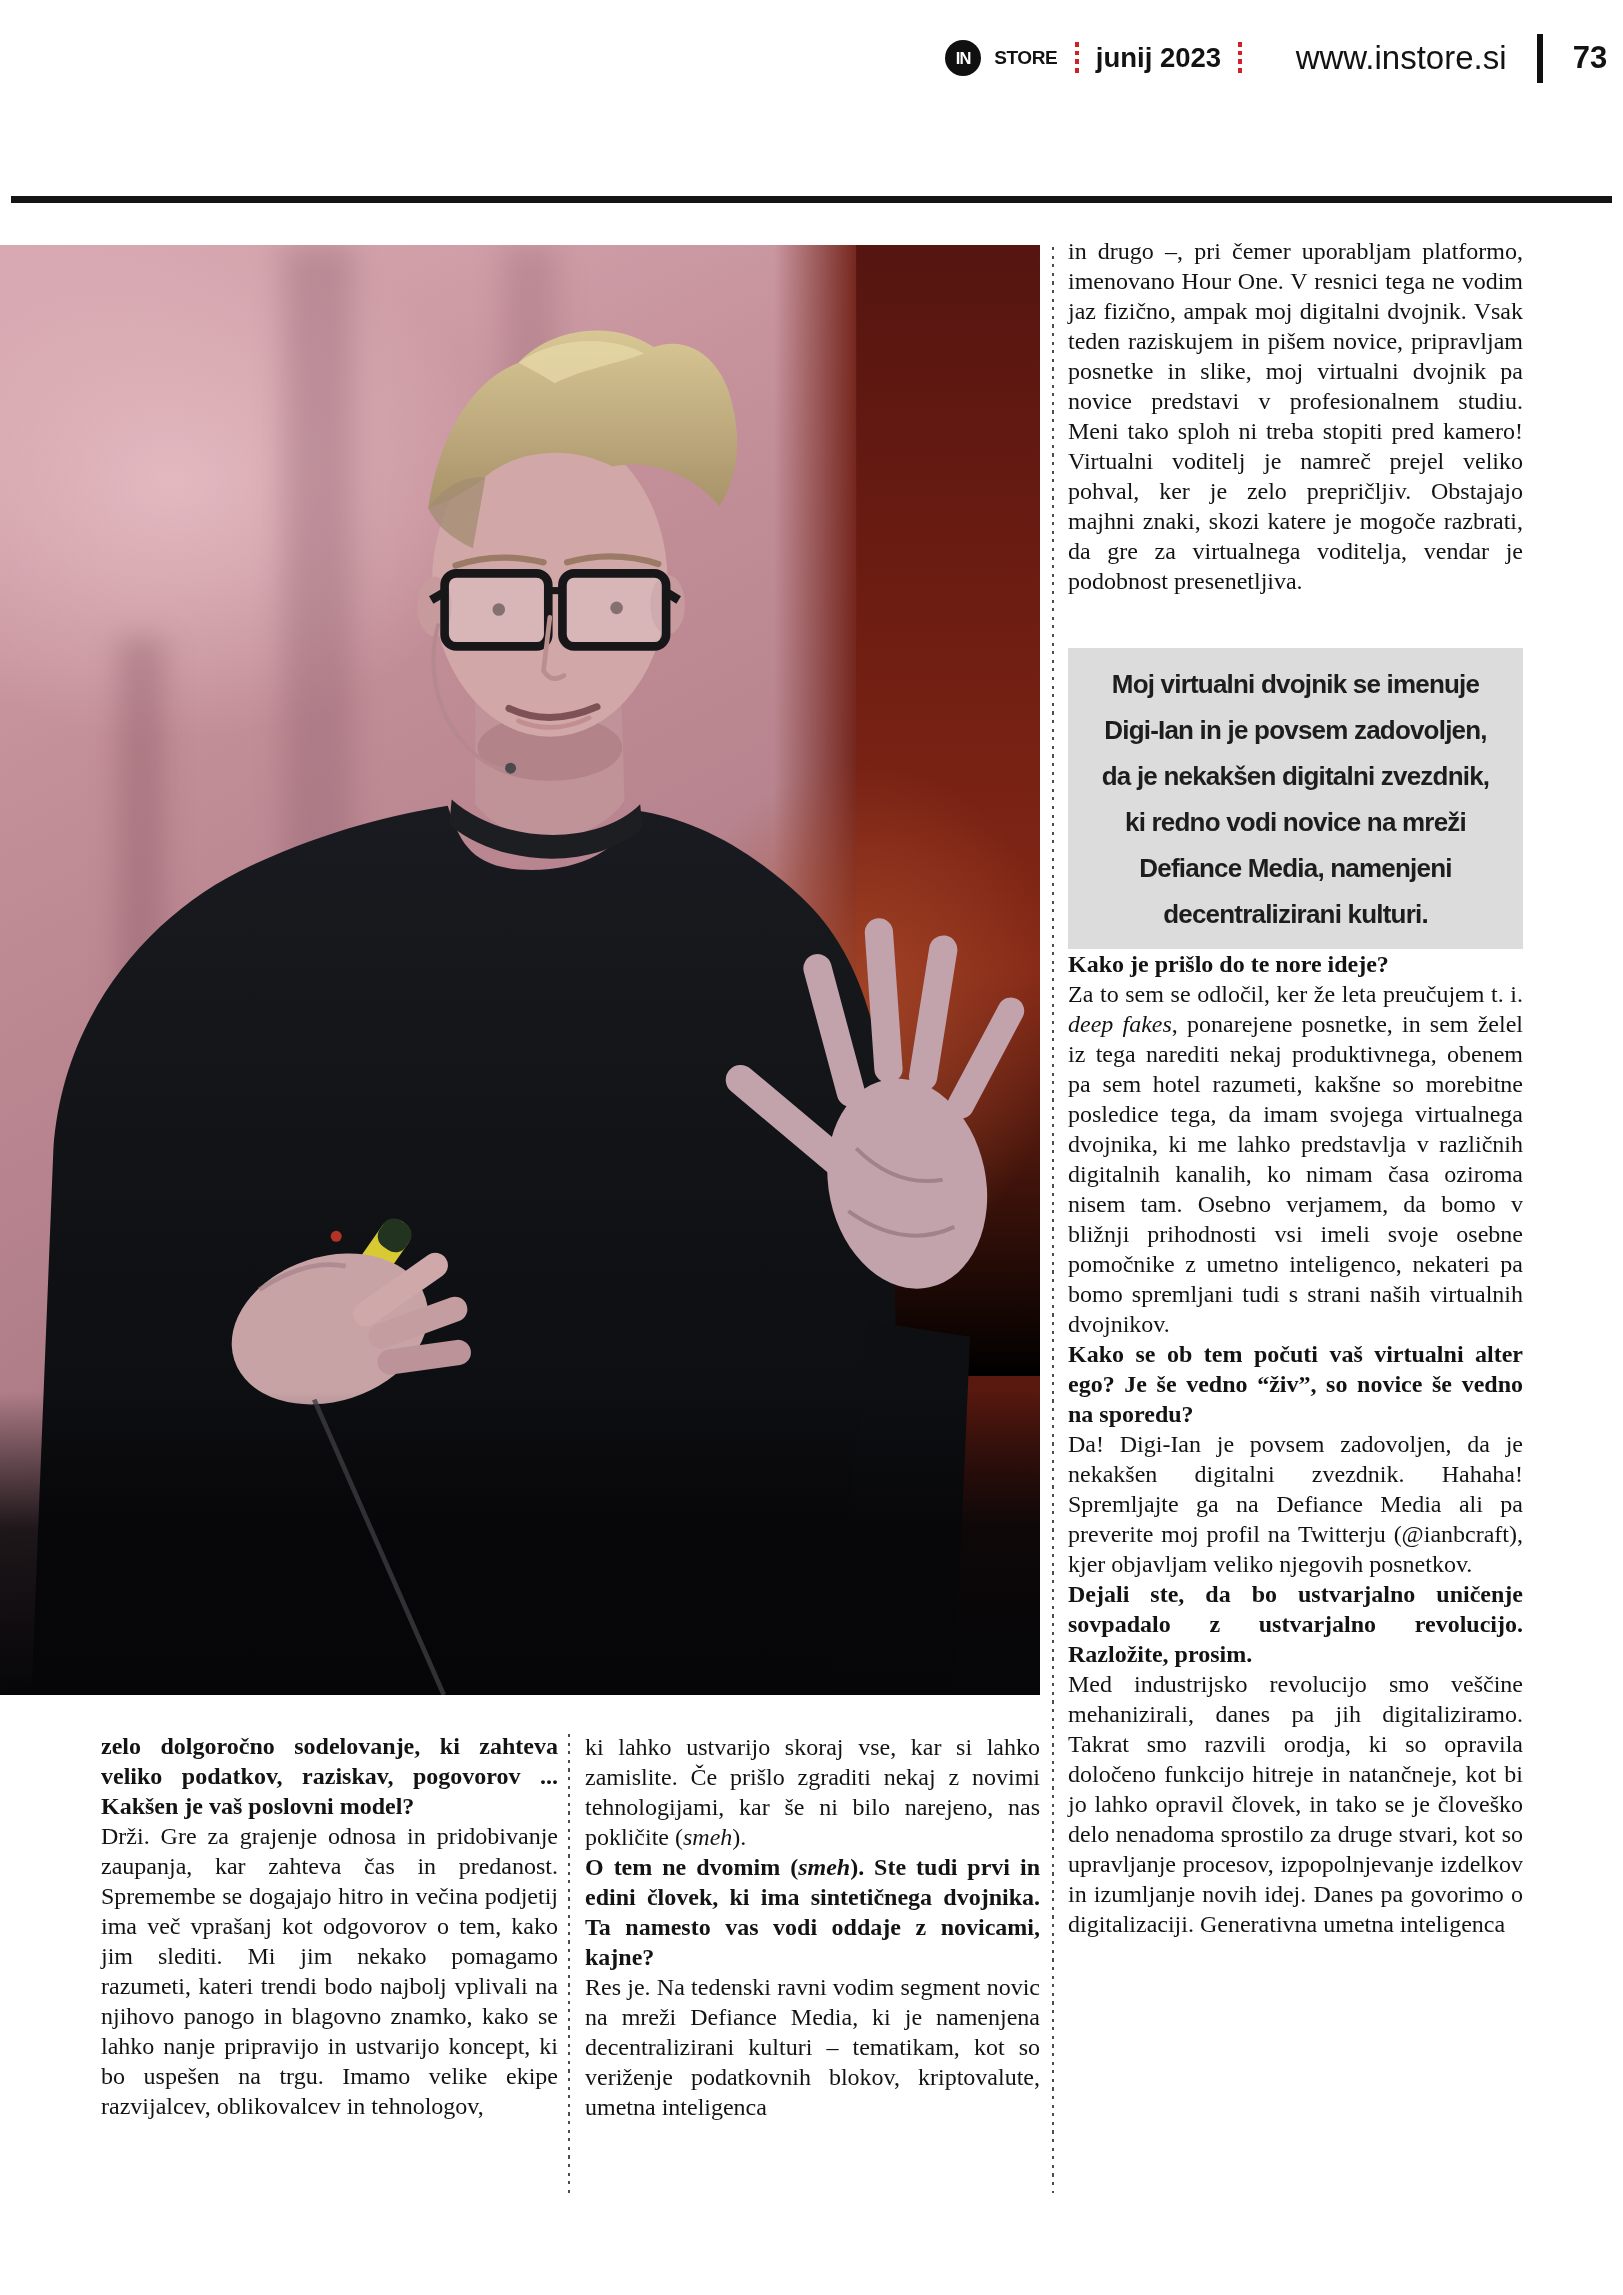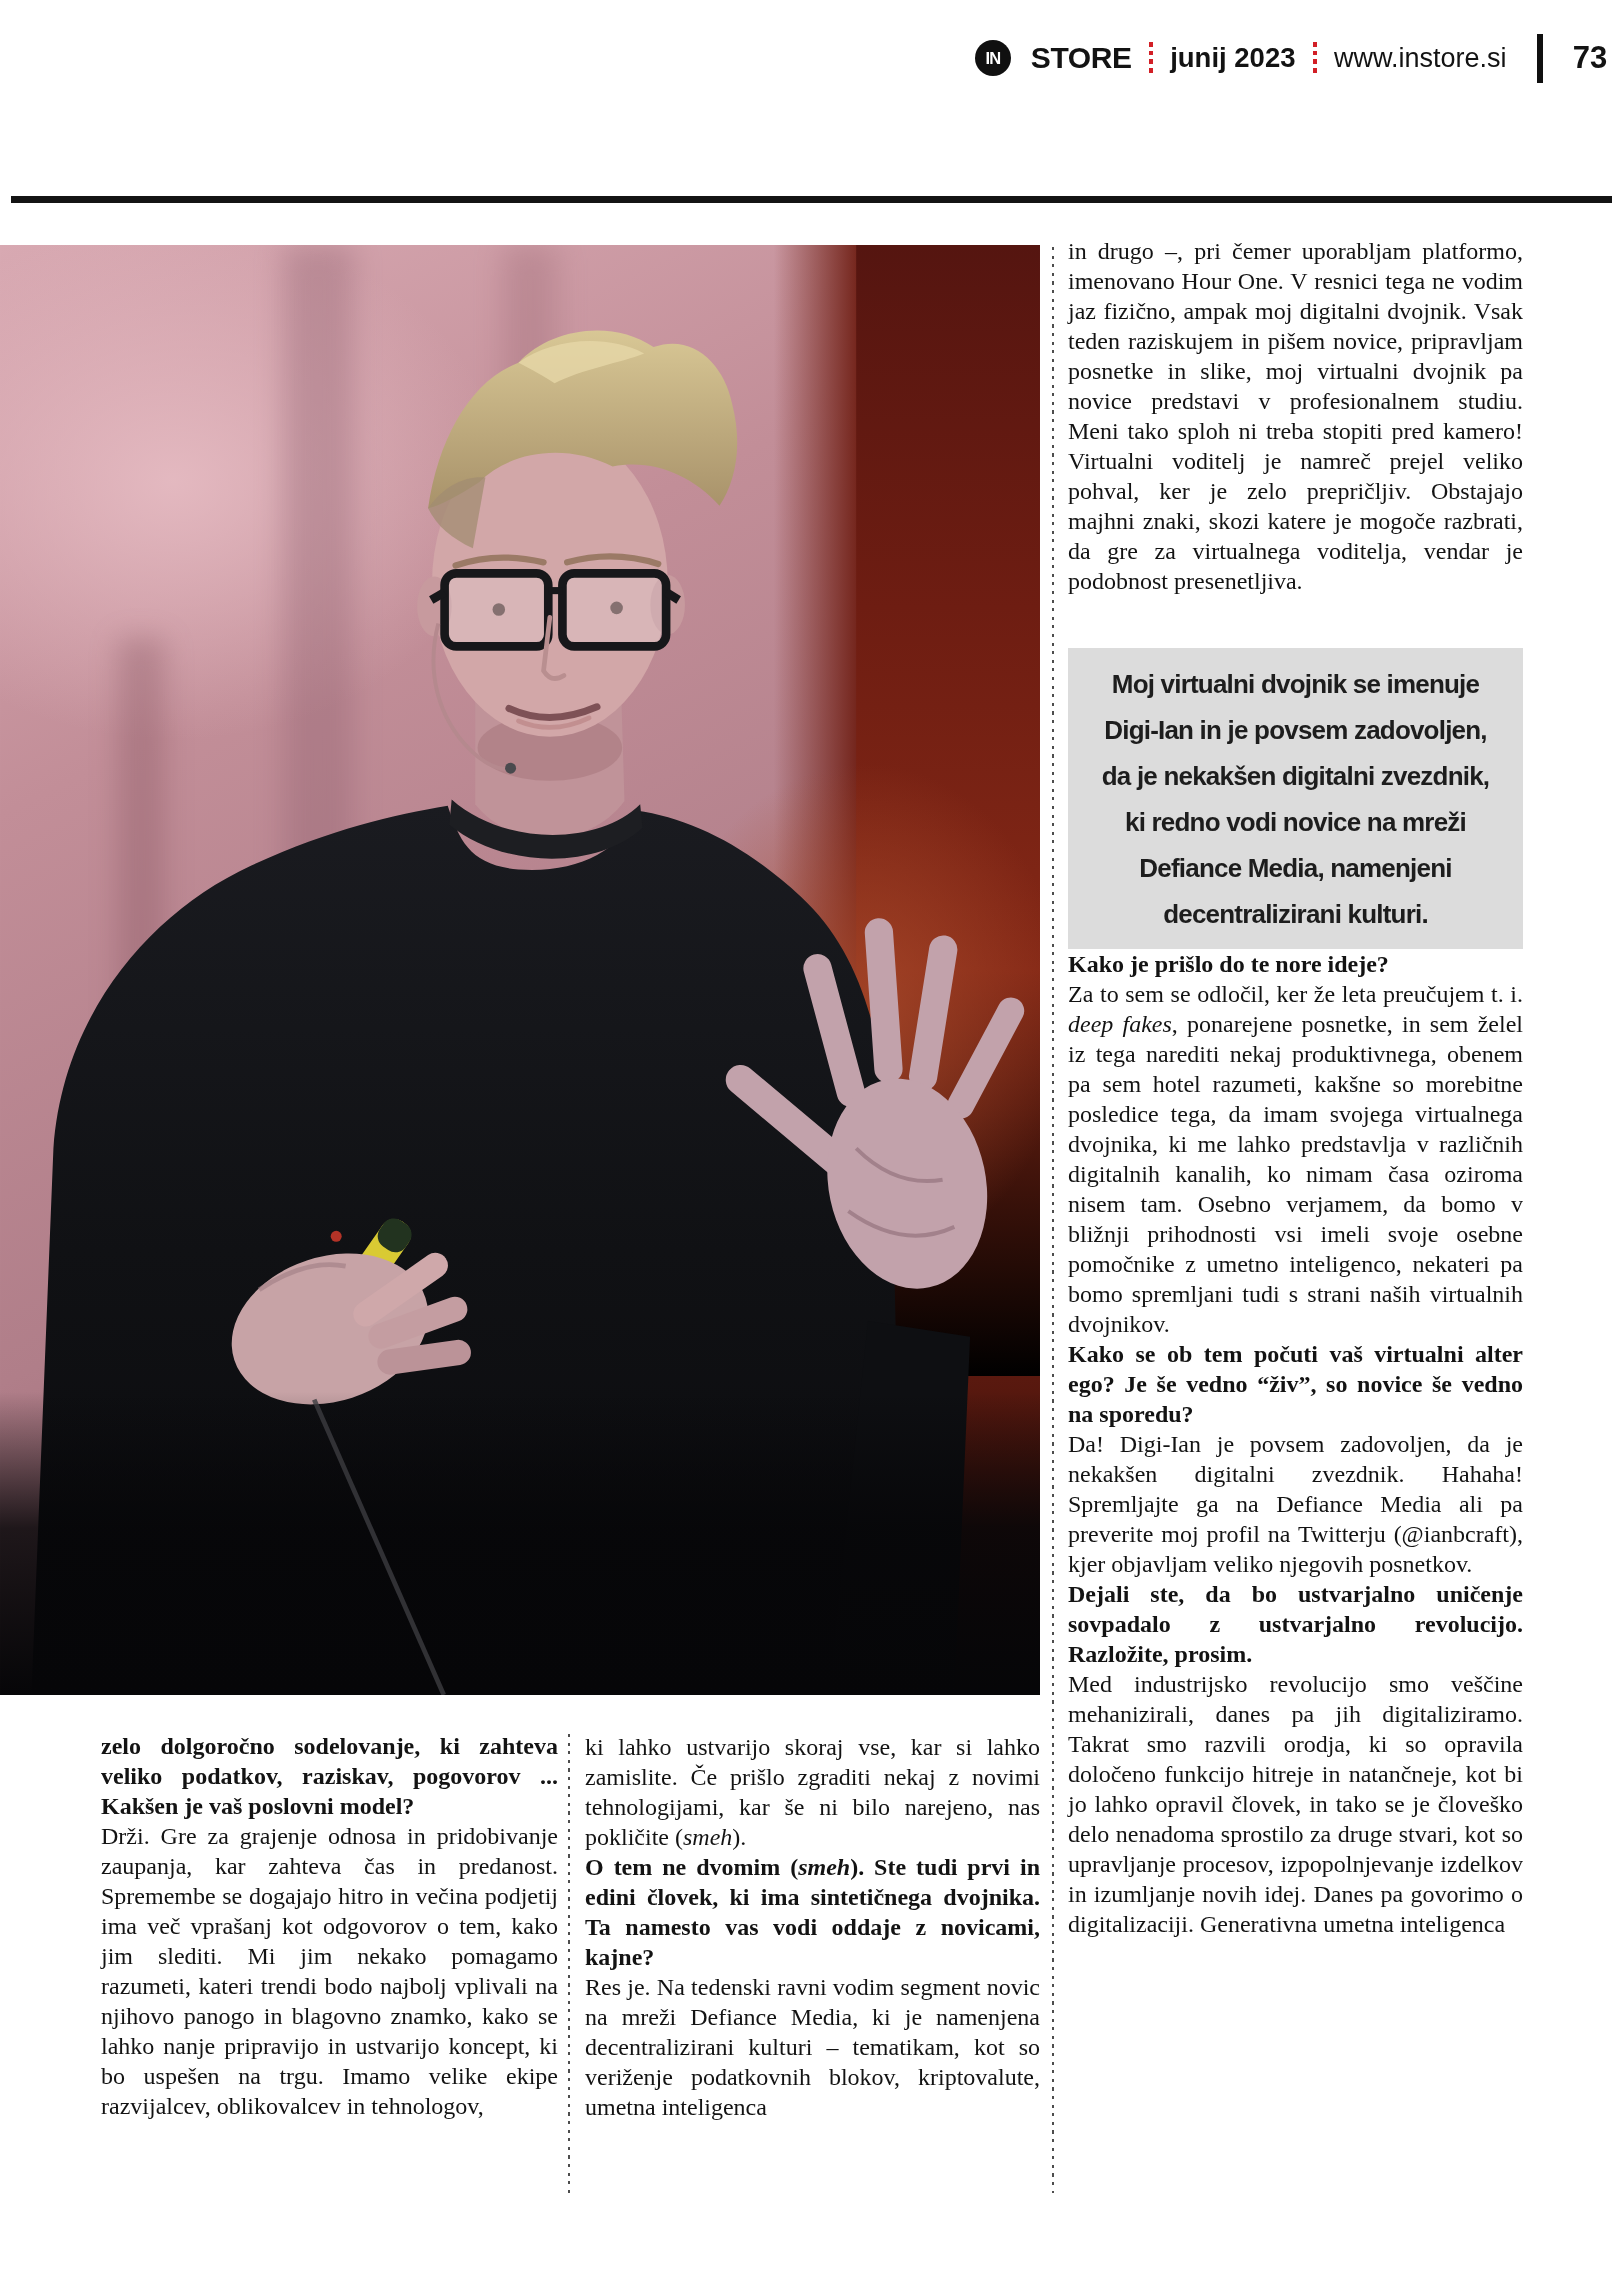--- a/index.html
+++ b/index.html
@@ -12,27 +12,27 @@
   .hdr{
     position:absolute;top:33px;right:15.7px;height:50px;
     display:flex;align-items:center;
     font-family:"Liberation Sans", sans-serif;
   }
   .logo-circle{
     width:36px;height:36px;border-radius:50%;background:#101010;color:#fff;
     display:flex;align-items:center;justify-content:center;
     font-weight:bold;font-size:16.5px;letter-spacing:-0.8px;
   }
-  .brand{font-size:30px;font-weight:bold;letter-spacing:-0.4px;margin-left:20px;}
+  .brand{font-size:19px;font-weight:bold;letter-spacing:-0.4px;margin-left:13px;}
   .red-dots{
     width:3.9px;height:33px;margin:0 17.3px;
     background-image:repeating-linear-gradient(to bottom,#d21f26 0 4.7px,transparent 4.7px 8.6px);
   }
   .issue{font-size:27.5px;font-weight:bold;}
-  .site{font-size:27px;}
+  .site{font-size:33px;margin-left:36px;}
   .vbar{width:6.3px;height:49px;background:#101010;margin:0 30px;}
   .pagenum{font-size:31px;font-weight:bold;}
   
   .rule{position:absolute;left:11px;top:196px;width:1601px;height:7px;background:#141414;}
   
   .photo{position:absolute;left:0;top:245px;width:1040px;height:1450px;}
   .photo svg{display:block;}
   
   .vdots{
     position:absolute;width:2.4px;

